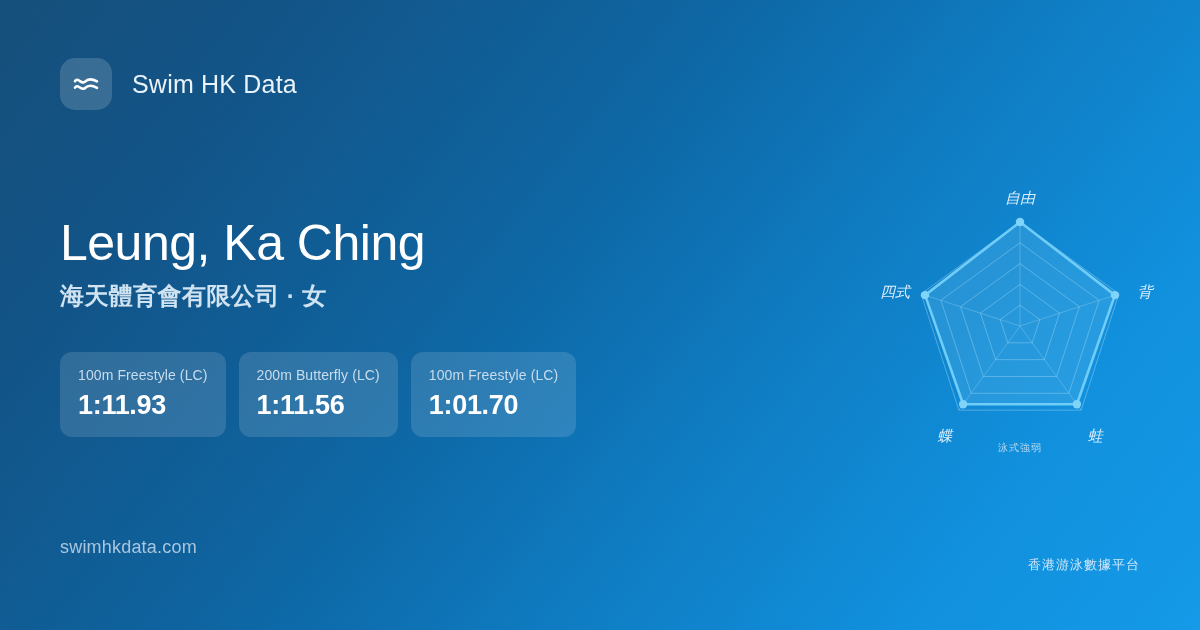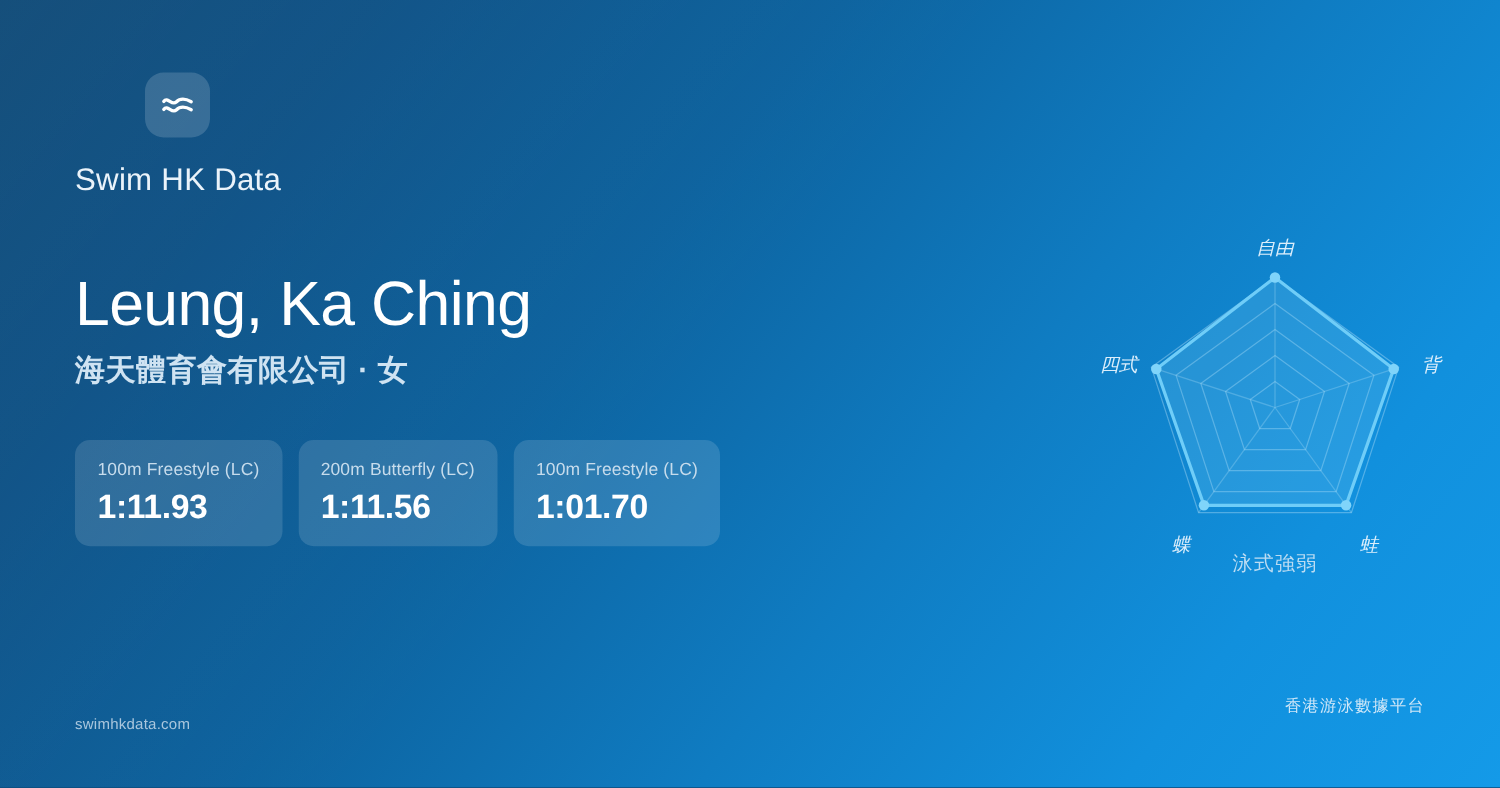--- a/index.html
+++ b/index.html
@@ -33,21 +33,20 @@
   }
 
   
   .brand {
     position: absolute;
     left: 60px;
     top: 58px;
     display: flex;
     align-items: center;
     gap: 20px;
-    flex-direction: column;
   }
   .brand-mark {
     width: 52px;
     height: 52px;
     border-radius: 15px;
     background: rgba(255,255,255,0.16);
     display: flex;
     align-items: center;
     justify-content: center;
   }
@@ -122,31 +121,31 @@
     height: 320px;
     font-style: italic;
   }
   .radar-wrap svg { display: block; }
   .radar-caption {
     position: absolute;
     left: 860px;
     top: 441px;
     width: 320px;
     text-align: center;
-    font-size: 16px;
+    font-size: 10px;
     color: #bcdcf2;
     letter-spacing: 1px;
   }
 
   
   .footer-left {
     position: absolute;
     left: 60px;
-    bottom: 44px;
-    font-size: 12px;
+    bottom: 72px;
+    font-size: 18px;
     color: #a9c6dd;
     letter-spacing: 0.2px;
   }
   .footer-right {
     position: absolute;
     right: 60px;
     bottom: 56px;
     font-size: 13px;
     color: #cfe7f8;
     letter-spacing: 1px;

